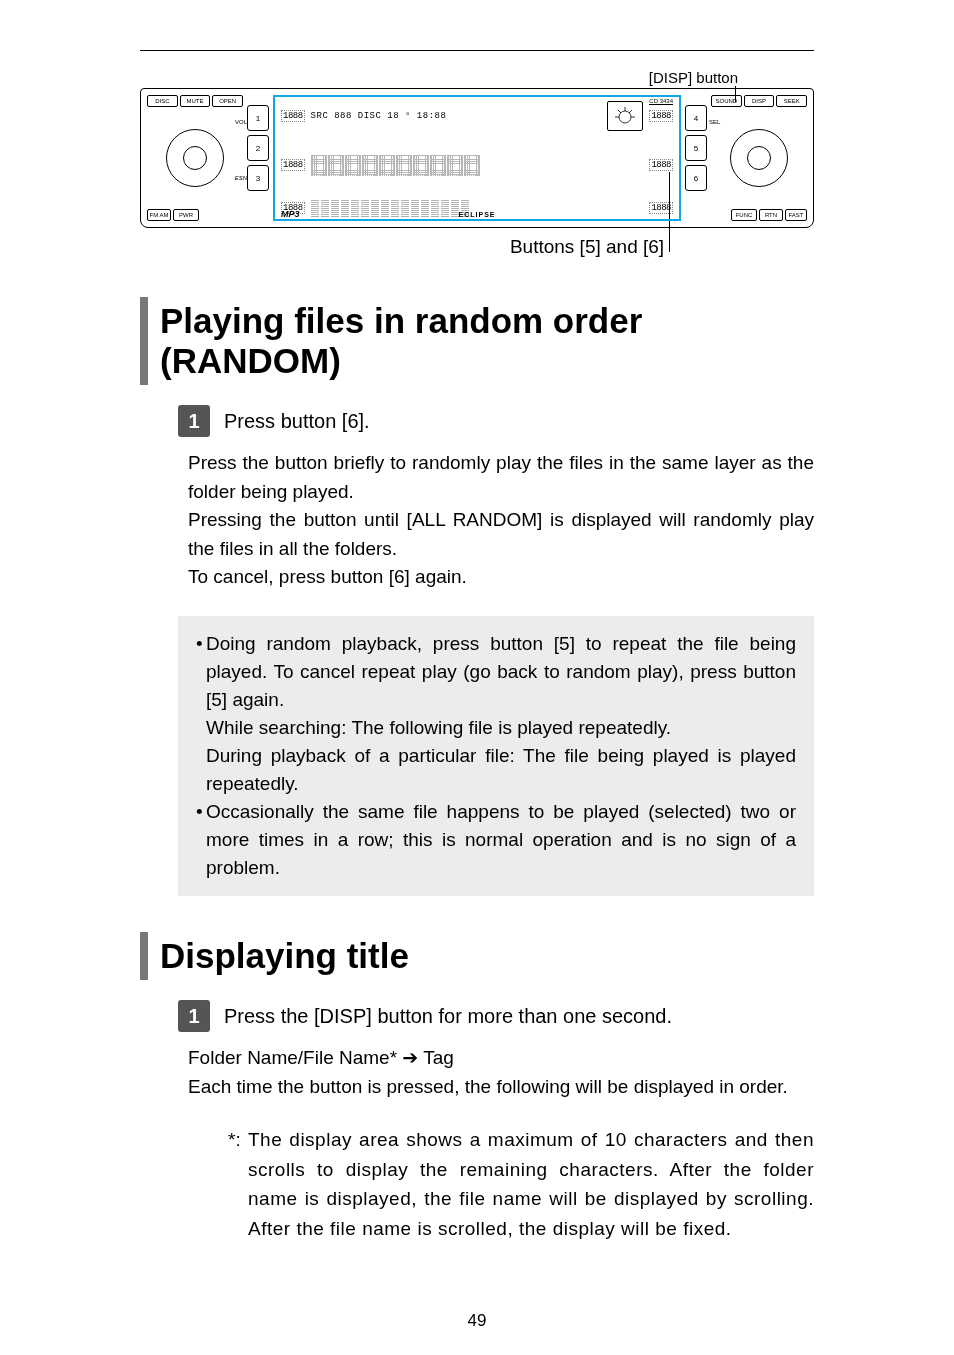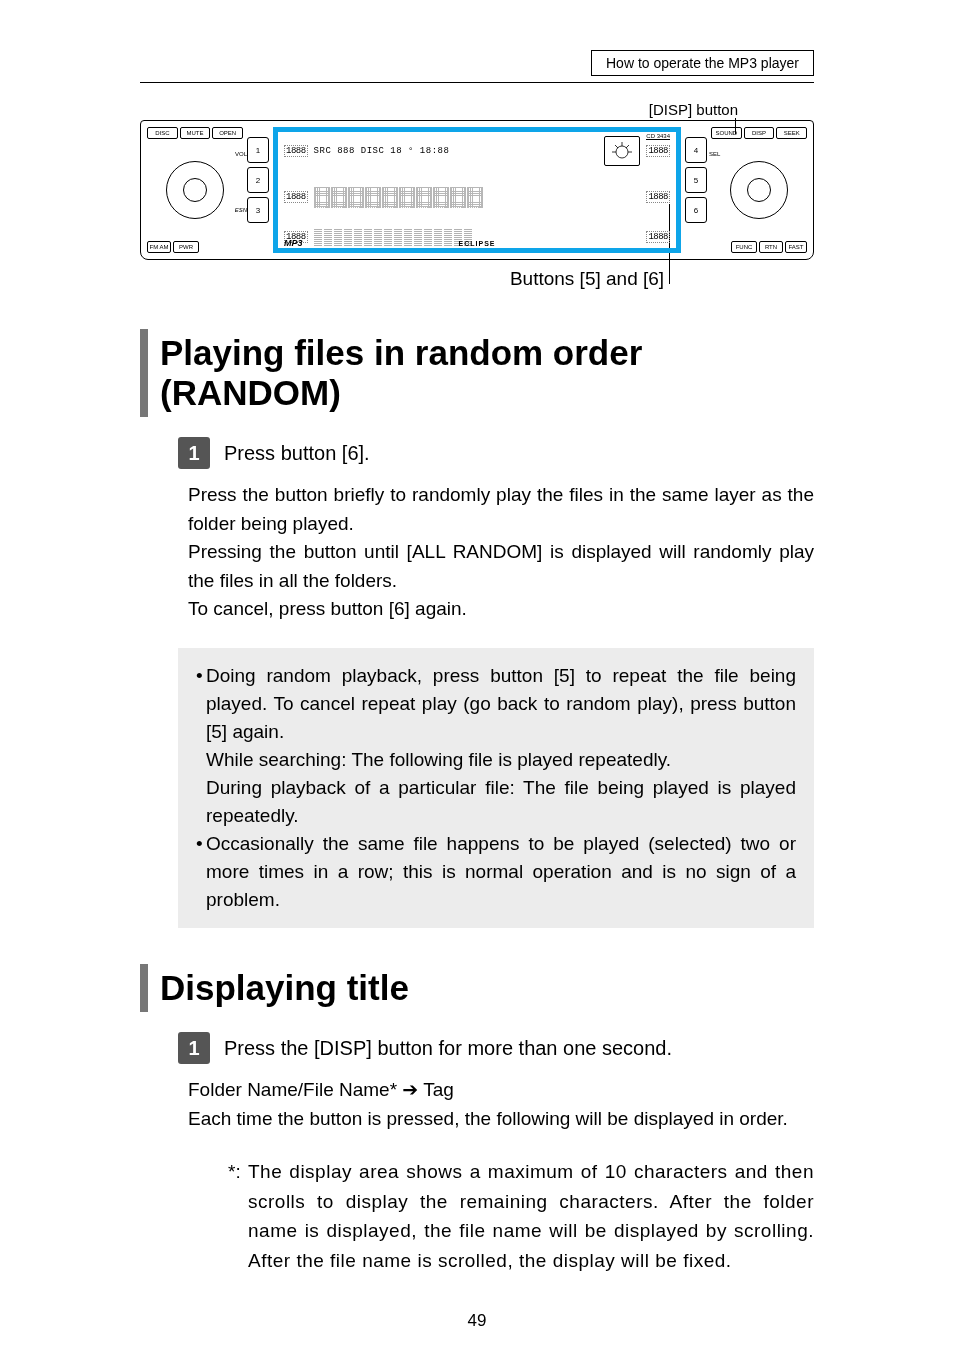--- a/index.html
+++ b/index.html
@@ -141,21 +141,21 @@
     border: 1px solid #000;
     border-radius: 3px;
     height: 24px;
     font-size: 8px;
     display: flex;
     align-items: center;
     justify-content: center;
   }
   .lcd {
     flex: 1;
-    border: 5px solid #0ea5e9;
+    border: 2px solid #0ea5e9;
     position: relative;
     padding: 4px 6px 2px 6px;
     display: flex;
     flex-direction: column;
     justify-content: space-between;
   }
   .lcd-top {
     position: absolute;
     top: 1px;
     right: 6px;
@@ -321,21 +321,20 @@
     right: 0;
     text-align: center;
     font-size: 17px;
   }
 </style>
 </head>
 <body>
 
 <div class="page">
 
-  <div class="header-box">How to operate the MP3 player</div>
   <div class="header-rule"></div>
 
   <div class="disp-label">[DISP] button</div>
 
   <div class="diagram-wrap">
 
     <div class="lead-line" style="right:78px; top:-2px; width:1px; height:16px;"></div>
 
     <div class="lead-line" style="right:144px; bottom:-24px; width:1px; height:80px;"></div>
 

